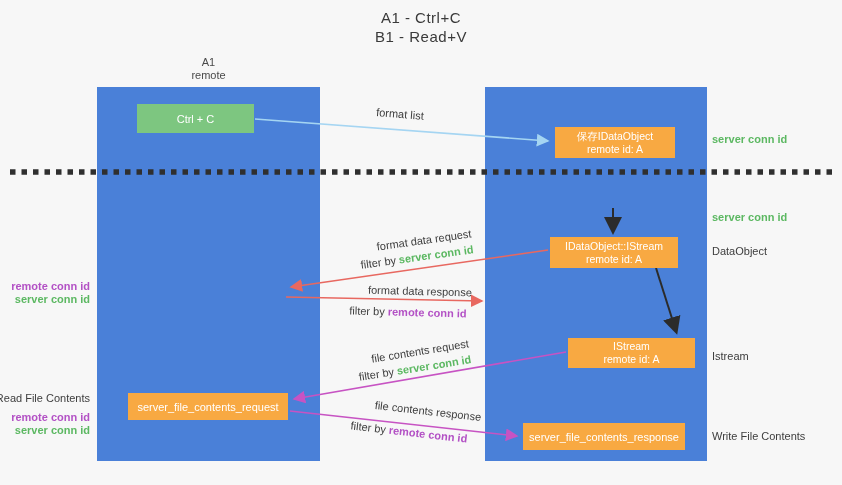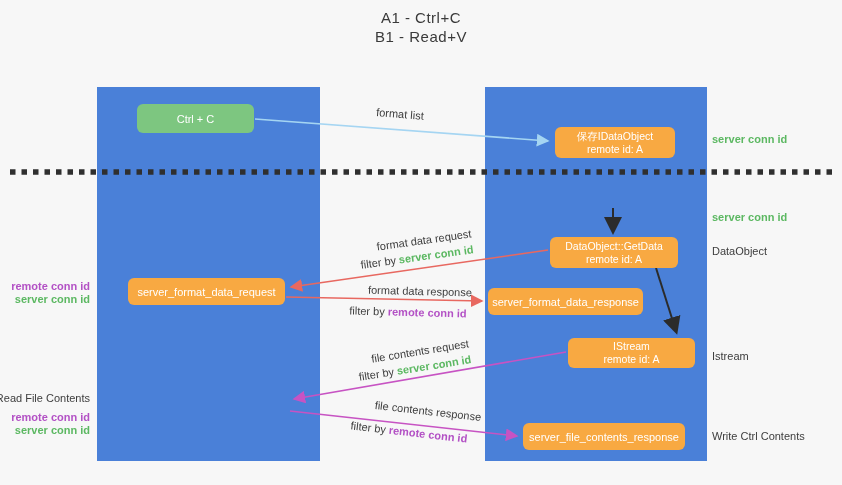--- a/index.html
+++ b/index.html
@@ -13,21 +13,21 @@
   .col-header-left{left:97px;top:56px;width:223px;}
   .col-header-right{left:485px;top:56px;width:222px;}
 
   .column{position:absolute;top:87px;height:374px;background:#4a80d8;}
   .column-left{left:97px;width:223px;}
   .column-right{left:485px;width:222px;}
 
   svg.arrows{position:absolute;left:0;top:0;width:842px;height:485px;pointer-events:none;}
 
   .node{position:absolute;display:flex;align-items:center;justify-content:center;
-        color:#fff;font-size:11px;box-sizing:border-box;border-radius:6px;}
+        color:#fff;font-size:11px;box-sizing:border-box;}
   .node.green{background:#7dc680;}
   .node.orange{background:#f8a942;}
   .node.two-line{flex-direction:column;line-height:13px;font-size:10.5px;}
 
   .alabel{position:absolute;font-size:11px;color:#3d3d3d;white-space:nowrap;}
   .alabel .pre{margin-right:3px;}
   .green-text{color:#5cb862;font-weight:bold;}
   .purple-text{color:#b351c5;font-weight:bold;}
 
   .side-label{position:absolute;font-size:11px;line-height:13px;color:#3d3d3d;white-space:nowrap;}
@@ -39,20 +39,24 @@
 </head>
 <body>
 
 <div class="canvas">
 
   <div class="title">
     <div>A1 - Ctrl+C</div>
     <div>B1 - Read+V</div>
   </div>
 
+  <div class="col-header col-header-left">
+    <div>A1</div>
+    <div>remote</div>
+  </div>
   <div class="col-header col-header-right">
   </div>
 
   <div class="column column-left"></div>
   <div class="column column-right"></div>
 
   <svg class="arrows" viewBox="0 0 842 485">
     <defs>
       <marker id="m-blue" markerWidth="8" markerHeight="8" refX="7" refY="4" orient="auto">
         <path d="M0,0 L8,4 L0,8 Z" fill="#a5d5f2"></path>
@@ -87,33 +91,32 @@
 
   <div class="node green" style="left:137px;top:104px;width:117px;height:29px">Ctrl + C</div>
 
   <div class="node orange two-line" style="left:555px;top:127px;width:120px;height:31px">
     <div>保存IDataObject</div>
     <div>remote id: A</div>
   </div>
 
 
   <div class="node orange two-line" style="left:550px;top:237px;width:128px;height:31px">
-    <div>DataObject::GetData</div>
+    <div>IDataObject::IStream</div>
     <div>remote id: A</div>
   </div>
 
-  <div class="node orange" style="left:128px;top:278px;width:157px;height:27px">server_format_data_request</div>
 
-  <div class="node orange" style="left:488px;top:288px;width:155px;height:27px">server_format_data_response</div>
 
   <div class="node orange two-line" style="left:568px;top:338px;width:127px;height:30px">
     <div>IStream</div>
     <div>remote id: A</div>
   </div>
 
+  <div class="node orange" style="left:128px;top:393px;width:160px;height:27px">server_file_contents_request</div>
 
   <div class="node orange" style="left:523px;top:423px;width:162px;height:27px">server_file_contents_response</div>
 
   <div class="alabel" style="left:400px;top:114px;transform:translate(-50%,-50%) rotate(4.5deg)">format list</div>
 
   <div class="alabel" style="left:424px;top:240px;transform:translate(-50%,-50%) rotate(-8deg)">format data request</div>
   <div class="alabel" style="left:417px;top:257px;transform:translate(-50%,-50%) rotate(-8deg)">
     <span class="pre">filter by</span><span class="green-text">server conn id</span>
   </div>
 
@@ -129,21 +132,21 @@
 
   <div class="alabel" style="left:428px;top:411px;transform:translate(-50%,-50%) rotate(6.5deg)">file contents response</div>
   <div class="alabel" style="left:409px;top:432px;transform:translate(-50%,-50%) rotate(6.5deg)">
     <span class="pre">filter by</span><span class="purple-text">remote conn id</span>
   </div>
 
   <div class="side-label bold-green right-col-label" style="top:133px">server conn id</div>
   <div class="side-label bold-green right-col-label" style="top:211px">server conn id</div>
   <div class="side-label right-col-label" style="top:245px">DataObject</div>
   <div class="side-label right-col-label" style="top:350px">Istream</div>
-  <div class="side-label right-col-label" style="top:430px">Write Ctrl Contents</div>
+  <div class="side-label right-col-label" style="top:430px">Write File Contents</div>
 
   <div class="side-label bold-purple left-align-right" style="top:280px">remote conn id</div>
   <div class="side-label bold-green left-align-right" style="top:293px">server conn id</div>
 
   <div class="side-label left-align-right" style="top:392px">Read File Contents</div>
   <div class="side-label bold-purple left-align-right" style="top:411px">remote conn id</div>
   <div class="side-label bold-green left-align-right" style="top:424px">server conn id</div>
 
 </div>
 

